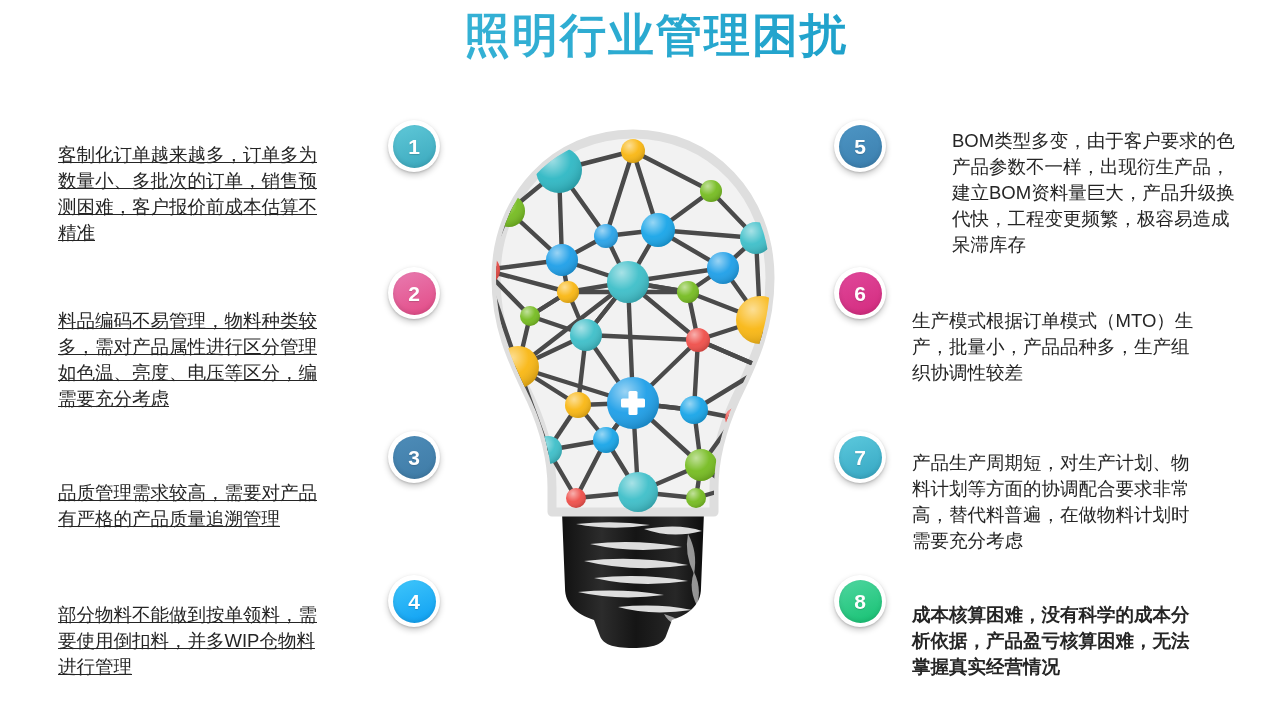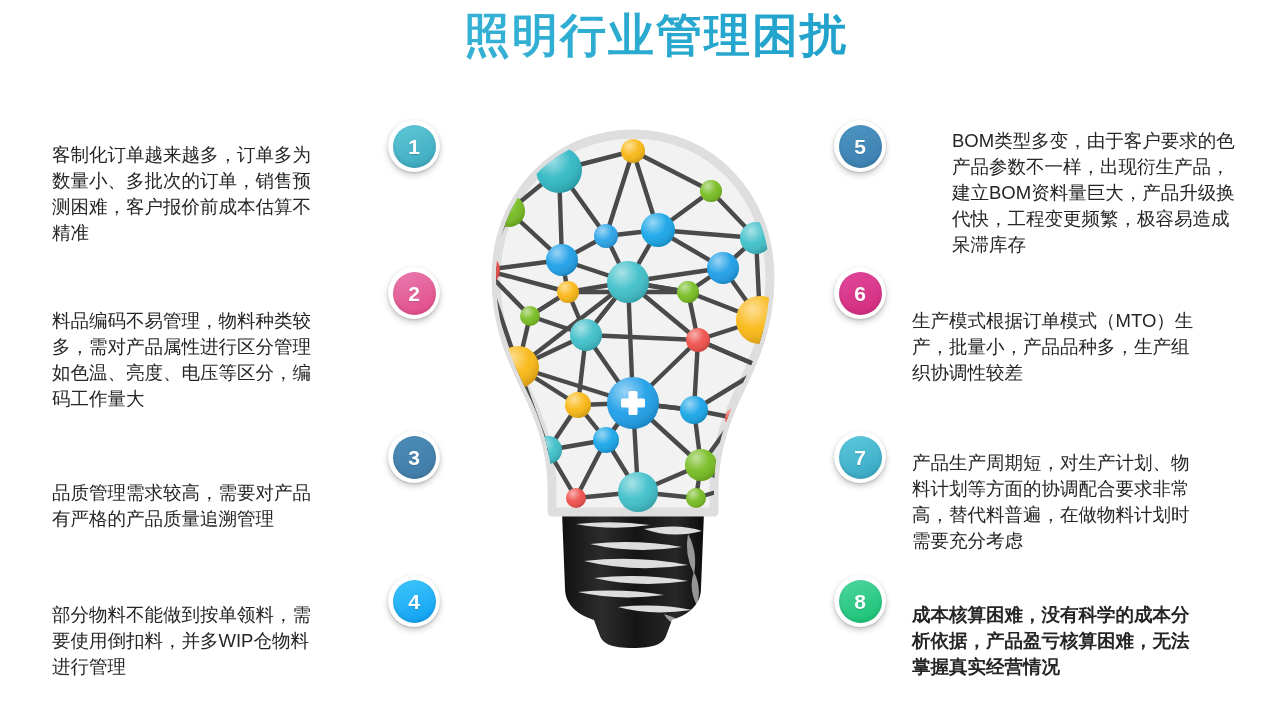--- a/index.html
+++ b/index.html
@@ -43,21 +43,21 @@
 
   
   .txt {
     position: absolute;
     font-size: 18.5px;
     line-height: 26px;
     color: #252525;
     white-space: pre-line;
     letter-spacing: 0px;
   }
-  .txt.left  { left: 52px;  width: 292px; text-align: left; }
+  .txt.left  { left: 58px;  width: 292px; text-align: left; text-decoration: underline; }
   .txt.right { left: 912px; width: 330px; text-align: left; }
 
   
   .badge {
     position: absolute;
     width: 52px;
     height: 52px;
     border-radius: 50%;
     background: #ffffff;
     box-shadow: 0 3px 6px rgba(0,0,0,0.22), 0 1px 2px rgba(0,0,0,0.14);
@@ -95,21 +95,21 @@
 
 <div id="title" style="background: linear-gradient(90deg, rgb(78, 195, 224) 0%, rgb(26, 158, 201) 72%, rgb(78, 195, 224) 100%) text; -webkit-text-fill-color: transparent; color: transparent;">照明行业管理困扰</div>
 
 <div class="txt left" style="top:142px;">客制化订单越来越多，订单多为
 数量小、多批次的订单，销售预
 测困难，客户报价前成本估算不
 精准</div>
 <div class="txt left" style="top:308px;">料品编码不易管理，物料种类较
 多，需对产品属性进行区分管理
 如色温、亮度、电压等区分，编
-码工作量大</div>
+需要充分考虑</div>
 <div class="txt left" style="top:450px;margin-top:30px;">品质管理需求较高，需要对产品
 有严格的产品质量追溯管理</div>
 <div class="txt left" style="top:602px;">部分物料不能做到按单领料，需
 要使用倒扣料，并多WIP仓物料
 进行管理</div>
 
 <div class="txt right" style="top:128px;margin-left:40px;">BOM类型多变，由于客户要求的色
 产品参数不一样，出现衍生产品，
 建立BOM资料量巨大，产品升级换
 代快，工程变更频繁，极容易造成

